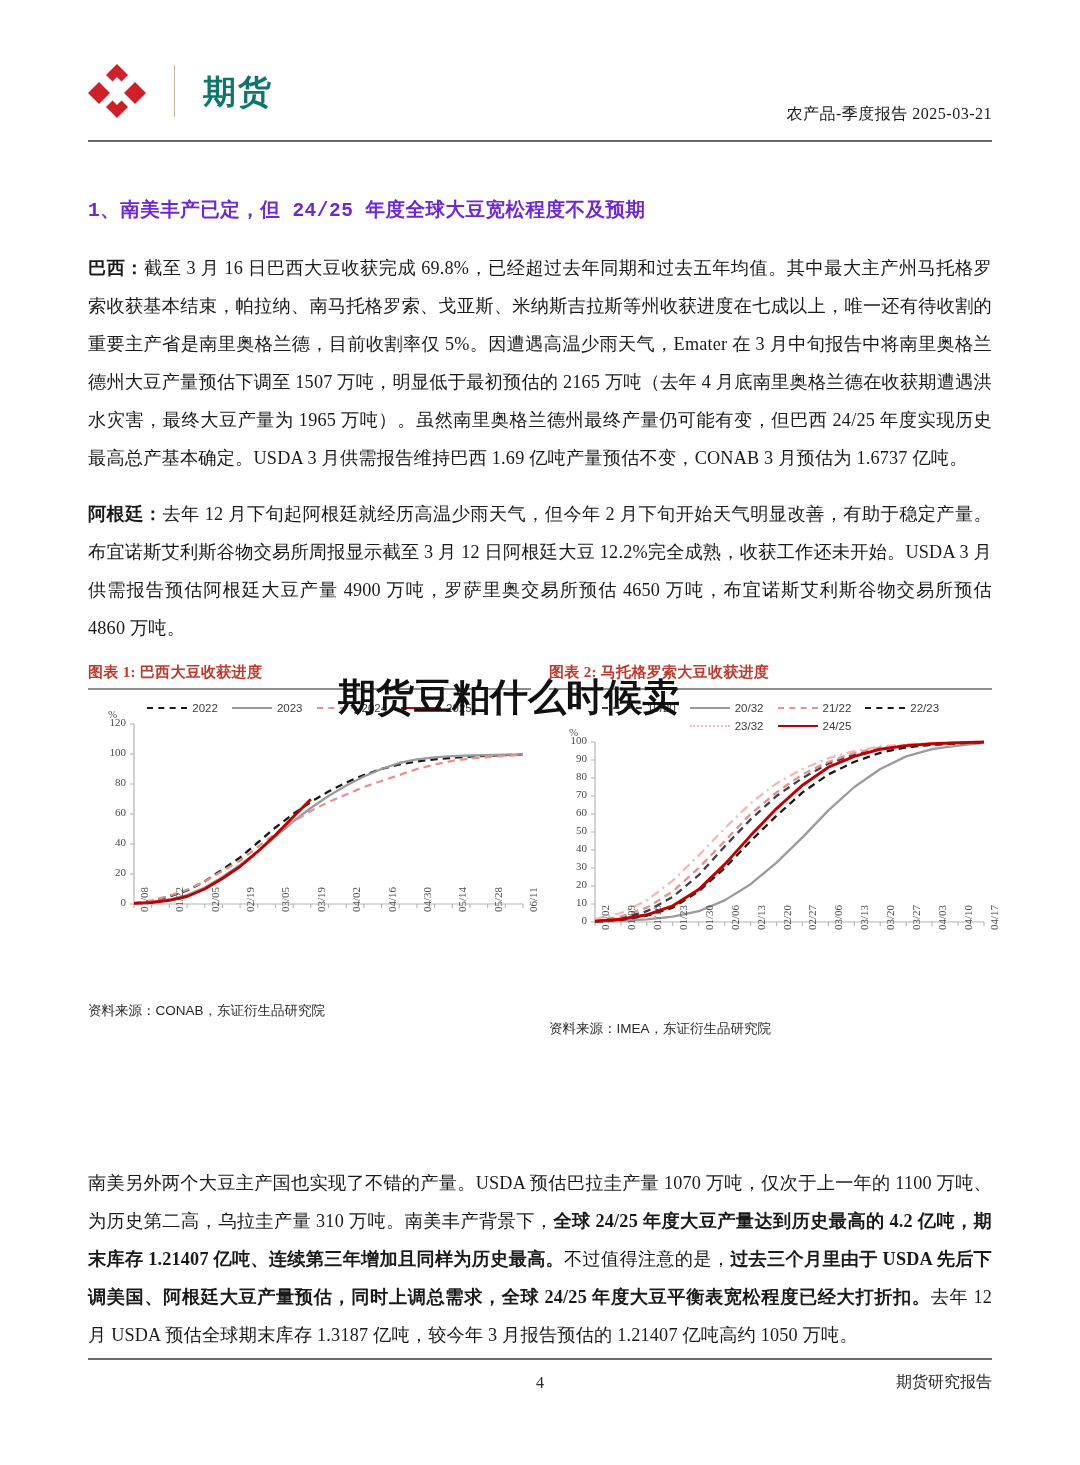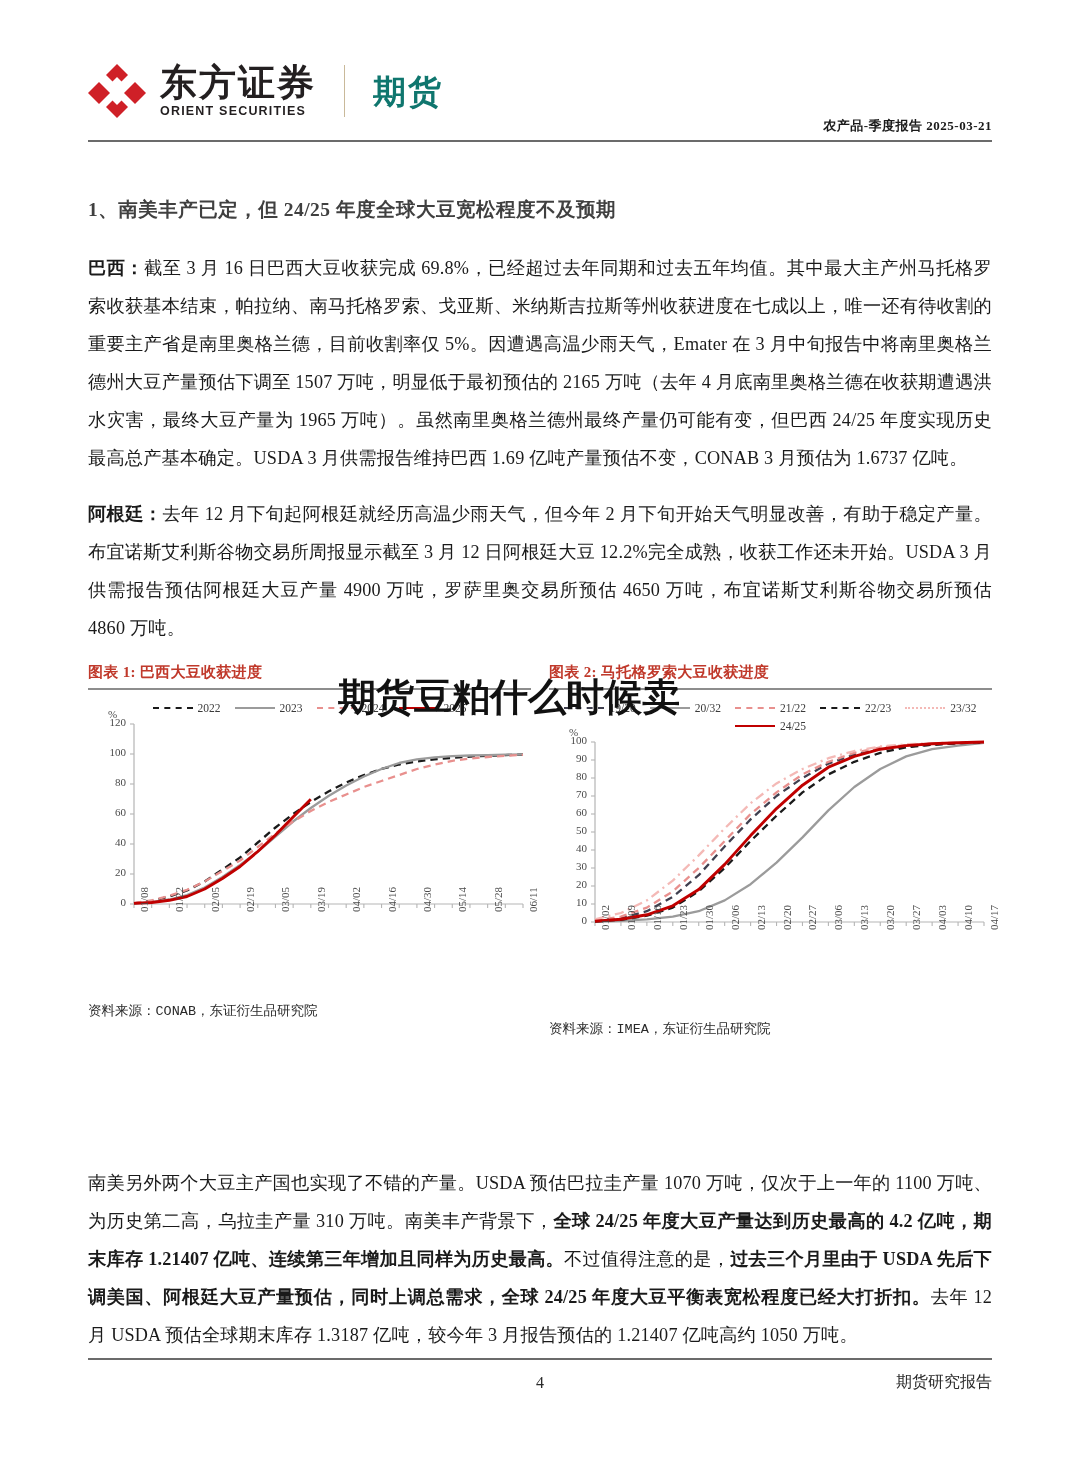--- a/index.html
+++ b/index.html
@@ -14,30 +14,30 @@
   .page{position:relative;width:1080px;height:1465px;}
 
   
   .header{position:absolute;left:0;top:0;width:1080px;height:140px;}
   .logo-wrap{position:absolute;left:88px;top:62px;display:flex;align-items:center;gap:14px;}
   .logo-mark{width:58px;height:58px;position:relative;flex:none;}
   .brand-cn{font-family:"Liberation Sans",sans-serif;font-weight:bold;font-size:37px;color:#231f20;letter-spacing:2px;line-height:1;}
   .brand-en{font-family:"Liberation Sans",sans-serif;font-weight:bold;font-size:12.5px;color:#231f20;letter-spacing:1.2px;line-height:1;margin-top:5px;}
   .brand-divider{width:1px;height:52px;background:#c9b99a;margin:0 14px;}
   .brand-sub{font-family:"Liberation Sans",sans-serif;font-weight:bold;font-size:33px;color:#0f766e;letter-spacing:2px;line-height:1;}
-  .header-right{position:absolute;right:88px;top:117px;font-size:13px;color:#1a1a1a;font-family:"Liberation Serif",serif;letter-spacing:0.5px;font-weight:bold;}
+  .header-right{position:absolute;right:88px;top:104px;font-size:16px;color:#1a1a1a;font-family:"Liberation Serif",serif;letter-spacing:0.5px;}
   .header-rule{position:absolute;left:88px;top:140px;width:904px;height:2px;background:#6b6b6b;}
 
   
   .content{position:absolute;left:88px;top:196px;width:904px;}
   .sec-title{
-    color:#404040;
+    color:#6d28d9;
     font-weight:bold;
     font-size:19.5px;
-    font-family:Liberation Serif, serif;
+    font-family:Liberation Mono, monospace;
     letter-spacing:0.5px;
     margin:0 0 26px 0;
   }
   p.para{
     font-size:18.2px;
     line-height:38px;
     margin:0 0 18px 0;
     text-align:justify;
     text-justify:inter-ideograph;
     font-family:"Liberation Serif",serif;
@@ -50,32 +50,32 @@
   .figs{position:absolute;left:88px;top:663px;width:904px;}
   .fig-row{display:flex;gap:18px;}
   .fig{width:443px;}
   .fig-title{
     color:#c0392b;font-weight:bold;font-size:15px;
     font-family:"Liberation Serif",serif;letter-spacing:0.3px;
     white-space:nowrap;
   }
   .fig-rule{height:1.5px;background:#8d8d8d;margin-top:6px;}
   .legend{display:flex;flex-wrap:wrap;justify-content:center;gap:6px 14px;margin:12px 0 2px 0;padding:0 10px;}
-  .lg{display:flex;align-items:center;gap:5px;font-size:11.5px;color:#3a3a3a;font-family:Liberation Serif, serif;}
+  .lg{display:flex;align-items:center;gap:5px;font-size:11.5px;color:#3a3a3a;font-family:Liberation Sans, sans-serif;}
   .lg .swatch{width:40px;height:0;border-top-width:2.6px;border-top-style:solid;display:inline-block;}
   .plot{position:relative;width:443px;height:250px;}
   .ylab{position:absolute;font-size:11px;color:#4a4a4a;font-family:"Liberation Serif",serif;}
   .yunit{position:absolute;font-size:11px;color:#4a4a4a;font-family:"Liberation Serif",serif;}
   .xlab{
     position:absolute;font-size:11px;color:#4a4a4a;
     font-family:"Liberation Serif",serif;
     transform:rotate(-90deg);transform-origin:left top;
     white-space:nowrap;
   }
-  .src{font-size:13.5px;color:#2a2a2a;font-family:Liberation Mono, monospace;margin-top:36px;}
+  .src{font-size:13.5px;color:#2a2a2a;font-family:Liberation Sans, sans-serif;margin-top:36px;}
 
   
   .watermark{
     position:absolute;left:338px;top:672px;
     font-family:"Liberation Sans",sans-serif;
     font-weight:bold;font-size:38px;color:#111;
     letter-spacing:0px;white-space:nowrap;z-index:40;
   }
 
   
@@ -95,24 +95,20 @@
         <svg width="58" height="58" viewBox="0 0 58 58">
           <g>
             <path d="M29 2 L40 13 L29 24 L18 13 Z" fill="#cf2027"></path>
             <path d="M11 20 L22 31 L11 42 L0 31 Z" fill="#cf2027"></path>
             <path d="M47 20 L58 31 L47 42 L36 31 Z" fill="#cf2027"></path>
             <path d="M29 34 L40 45 L29 56 L18 45 Z" fill="#cf2027"></path>
             <path d="M29 15 L36 22 L29 29 L22 22 Z" fill="#ffffff"></path>
             <path d="M29 29 L36 36 L29 43 L22 36 Z" fill="#ffffff"></path>
           </g>
         </svg>
-      </span>
-      <span>
-        <span class="brand-cn">东方证券</span><br>
-        <span class="brand-en">ORIENT SECURITIES</span>
       </span>
       <span class="brand-divider"></span>
       <span class="brand-sub">期货</span>
     </div>
     <div class="header-right">农产品-季度报告 2025-03-21</div>
     <div class="header-rule"></div>
   </div>
 
   <div class="content">
     <h2 class="sec-title">1、南美丰产已定，但 24/25 年度全球大豆宽松程度不及预期</h2>

